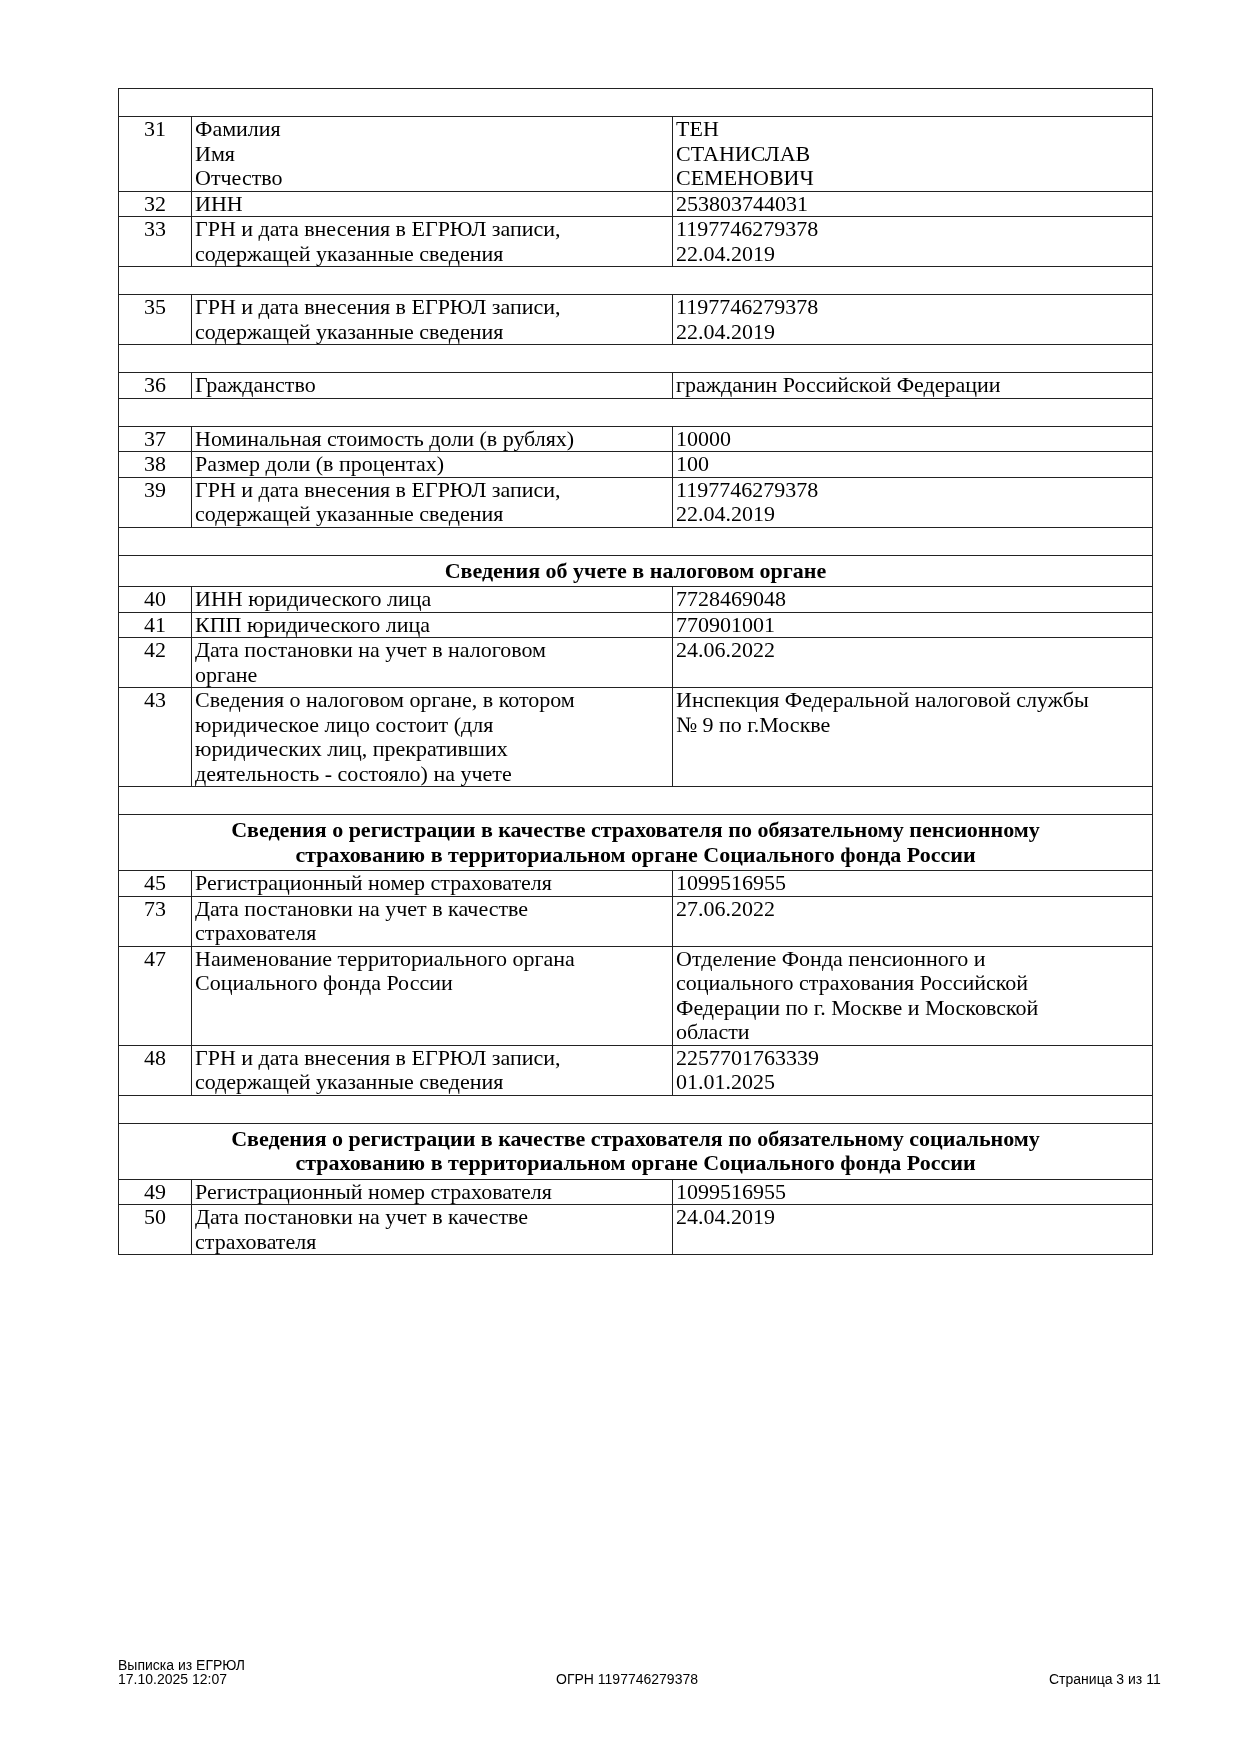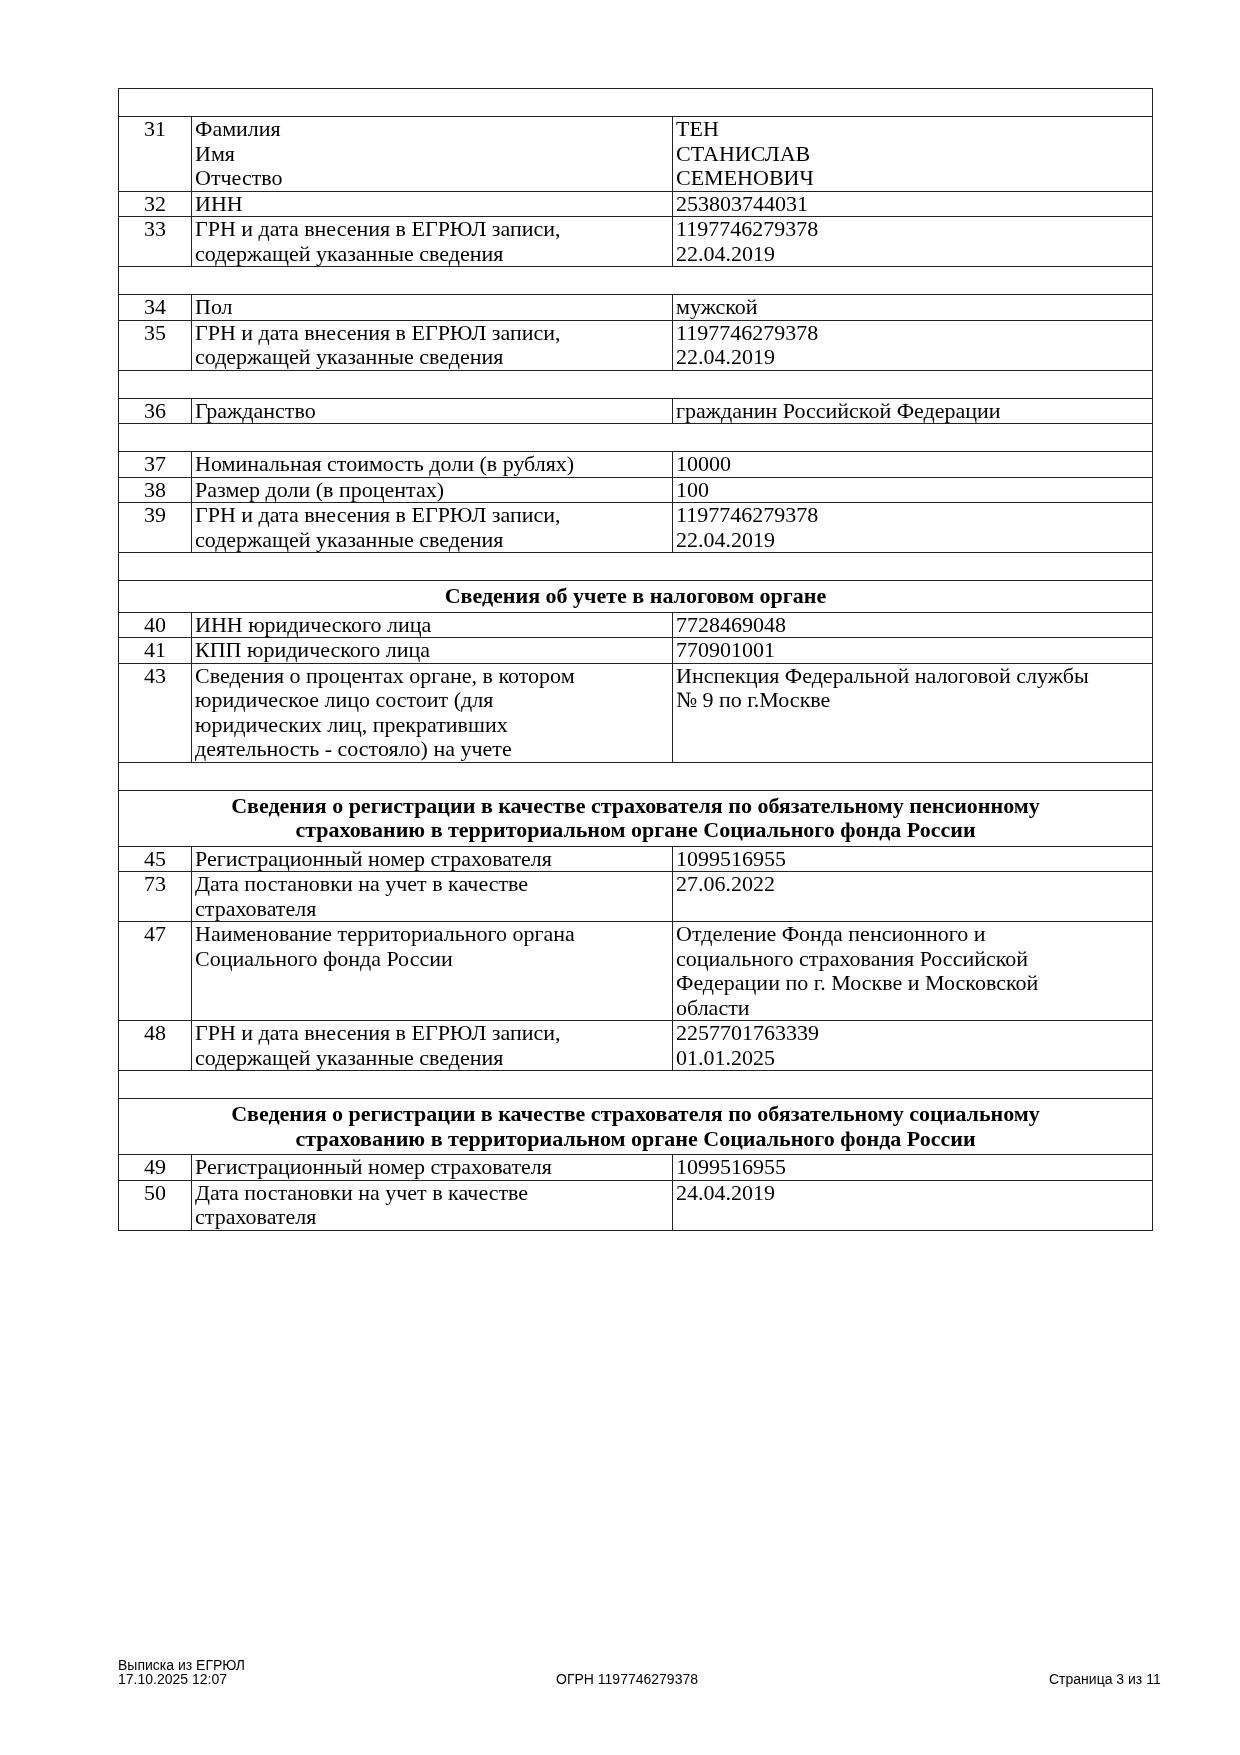--- a/index.html
+++ b/index.html
@@ -68,29 +68,20 @@
           </td>
           <td class="val">
             <span class="ln">1197746279378</span>
             <span class="ln">22.04.2019</span>
           </td>
         </tr>
         <tr class="blank">
           <td colspan="3"></td>
         </tr>
         <tr>
-          <td class="num">34</td>
-          <td class="label">
-            <span class="ln">Пол</span>
-          </td>
-          <td class="val">
-            <span class="ln">мужской</span>
-          </td>
-        </tr>
-        <tr>
           <td class="num">35</td>
           <td class="label">
             <span class="ln">ГРН и дата внесения в ЕГРЮЛ записи,</span>
             <span class="ln">содержащей указанные сведения</span>
           </td>
           <td class="val">
             <span class="ln">1197746279378</span>
             <span class="ln">22.04.2019</span>
           </td>
         </tr>
@@ -158,23 +149,33 @@
         <tr>
           <td class="num">41</td>
           <td class="label">
             <span class="ln">КПП юридического лица</span>
           </td>
           <td class="val">
             <span class="ln">770901001</span>
           </td>
         </tr>
         <tr>
+          <td class="num">42</td>
+          <td class="label">
+            <span class="ln">Дата постановки на учет в налоговом</span>
+            <span class="ln">органе</span>
+          </td>
+          <td class="val">
+            <span class="ln">24.06.2022</span>
+          </td>
+        </tr>
+        <tr>
           <td class="num">43</td>
           <td class="label">
-            <span class="ln">Сведения о процентах органе, в котором</span>
+            <span class="ln">Сведения о налоговом органе, в котором</span>
             <span class="ln">юридическое лицо состоит (для</span>
             <span class="ln">юридических лиц, прекративших</span>
             <span class="ln">деятельность - состояло) на учете</span>
           </td>
           <td class="val">
             <span class="ln">Инспекция Федеральной налоговой службы</span>
             <span class="ln">№ 9 по г.Москве</span>
           </td>
         </tr>
         <tr class="blank">

